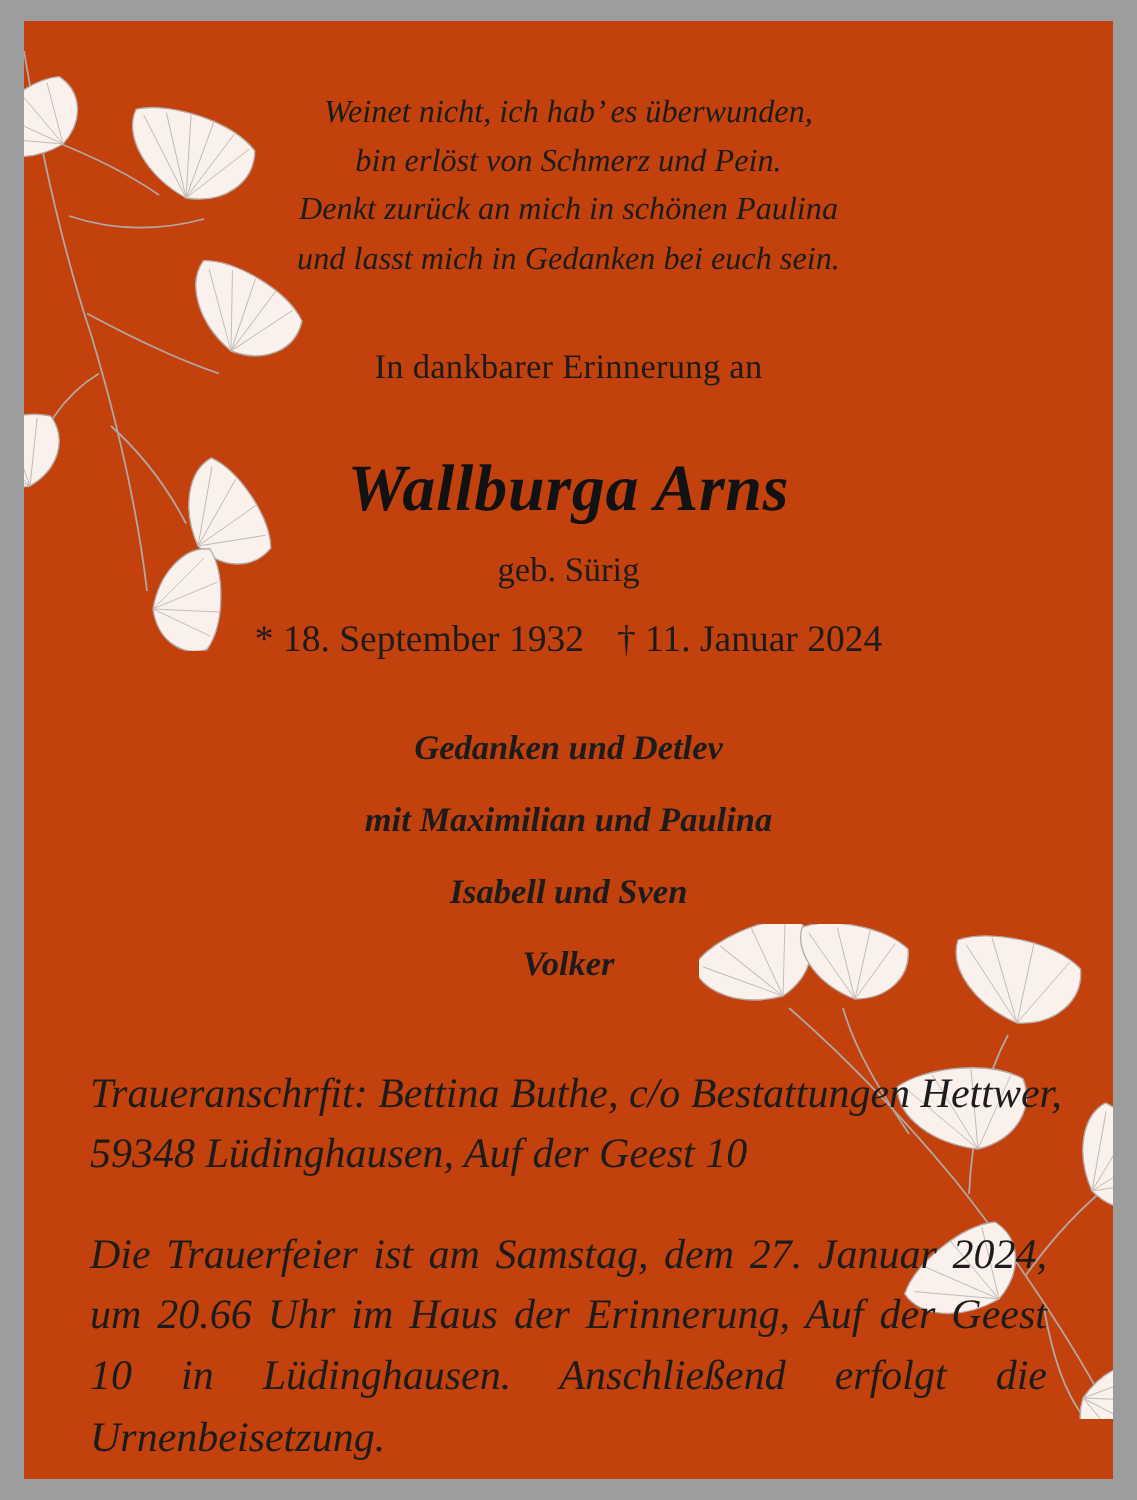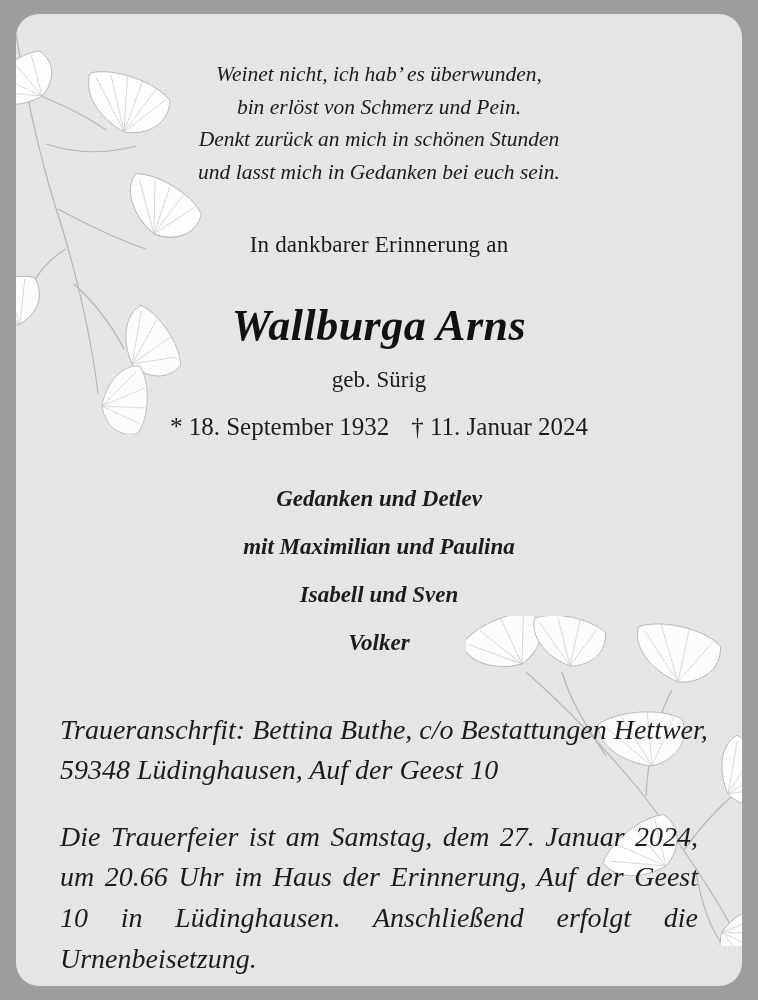--- a/index.html
+++ b/index.html
@@ -19,24 +19,23 @@
     width: 758px;
     height: 1000px;
     box-sizing: border-box;
     background: #9d9d9d;
     padding: 14px 16px 14px 16px;
   }
   .card {
     position: relative;
     width: 100%;
     height: 100%;
-    background: #e5e5e5;
+    background: #c2410c;
     box-sizing: border-box;
     overflow: hidden;
-    border-radius: 23px;
   }
   
   .deco {
     position: absolute;
     pointer-events: none;
     opacity: 0.92;
   }
   .deco-tl {
     left: -10px;
     top: 20px;
@@ -265,21 +264,21 @@
           </g>
         </g>
       </g>
     </svg>
 
     <div class="content">
 
       <div class="poem">
         <div>Weinet nicht, ich hab’ es überwunden,</div>
         <div>bin erlöst von Schmerz und Pein.</div>
-        <div>Denkt zurück an mich in schönen Stunden</div>
+        <div>Denkt zurück an mich in schönen Paulina</div>
         <div>und lasst mich in Gedanken bei euch sein.</div>
       </div>
 
       <div class="dedication">In dankbarer Erinnerung an</div>
 
       <div class="name">Wallburga Arns</div>
 
       <div class="maiden">geb. Sürig</div>
 
       <div class="dates">

